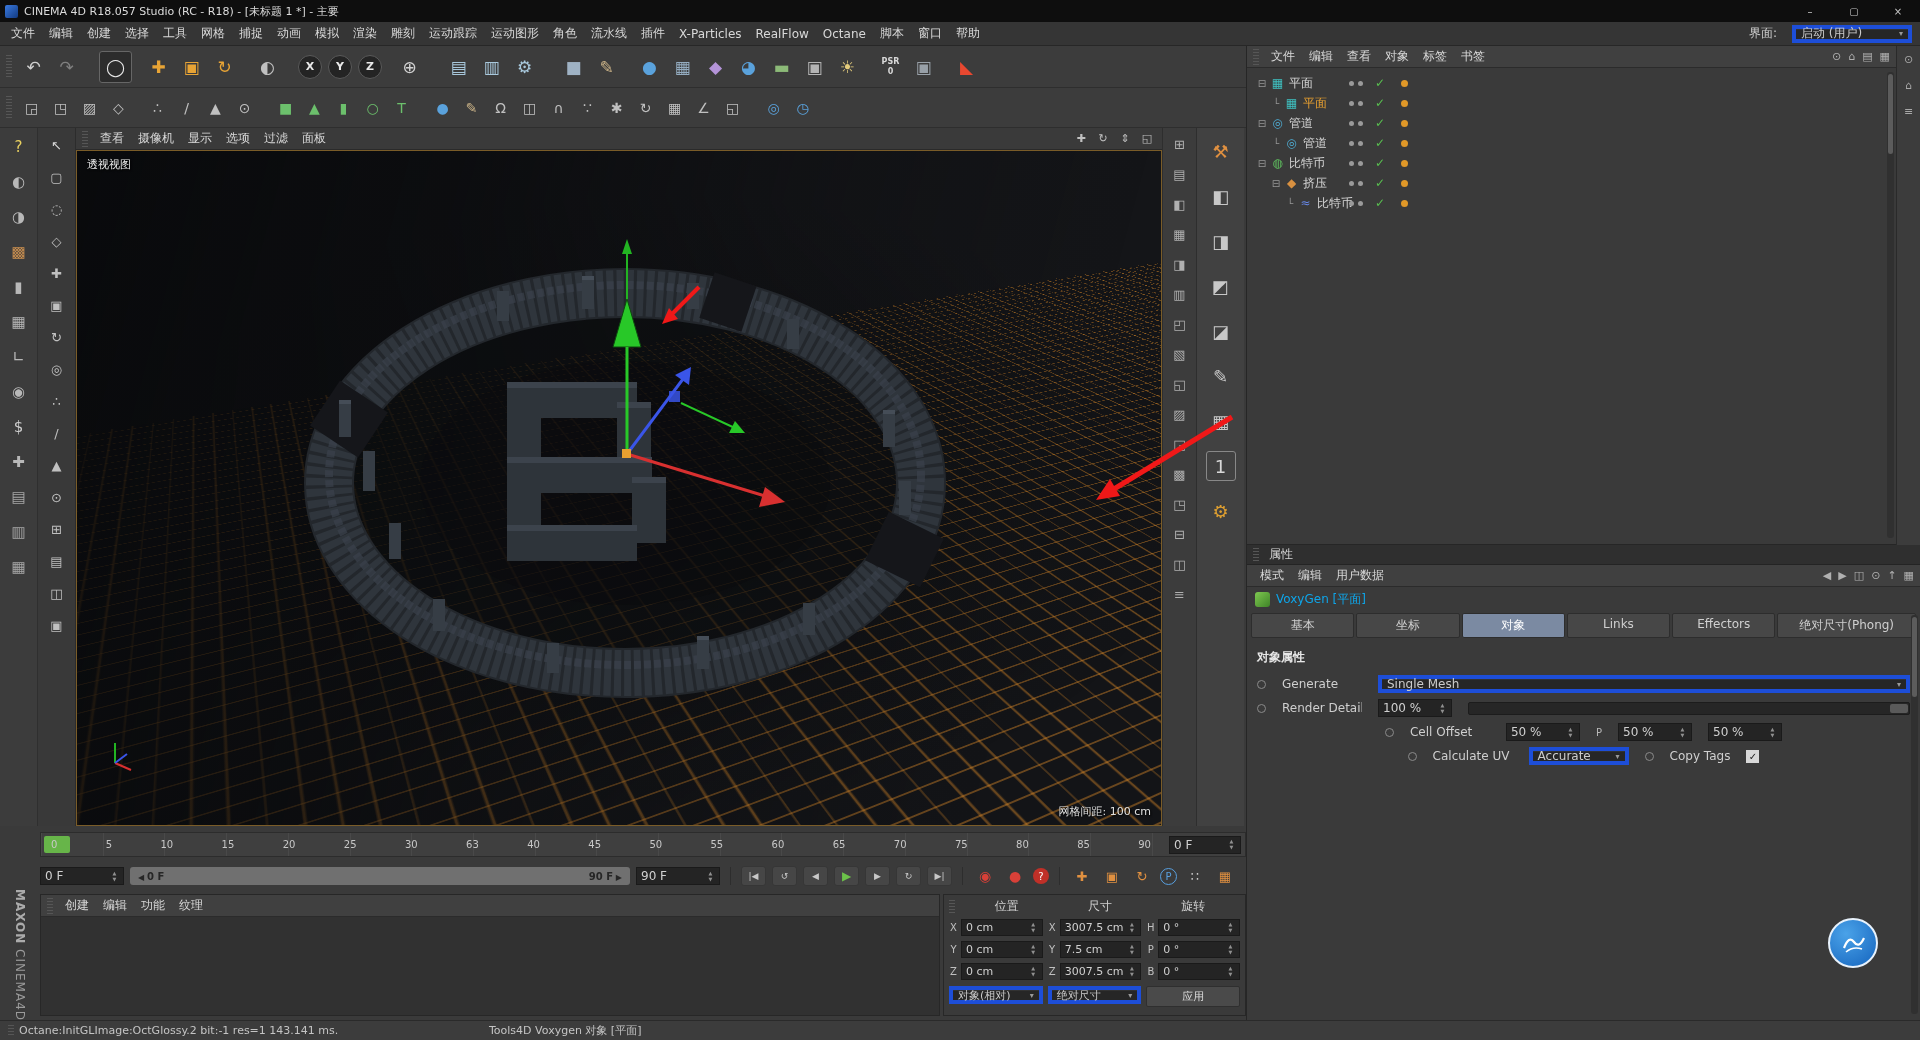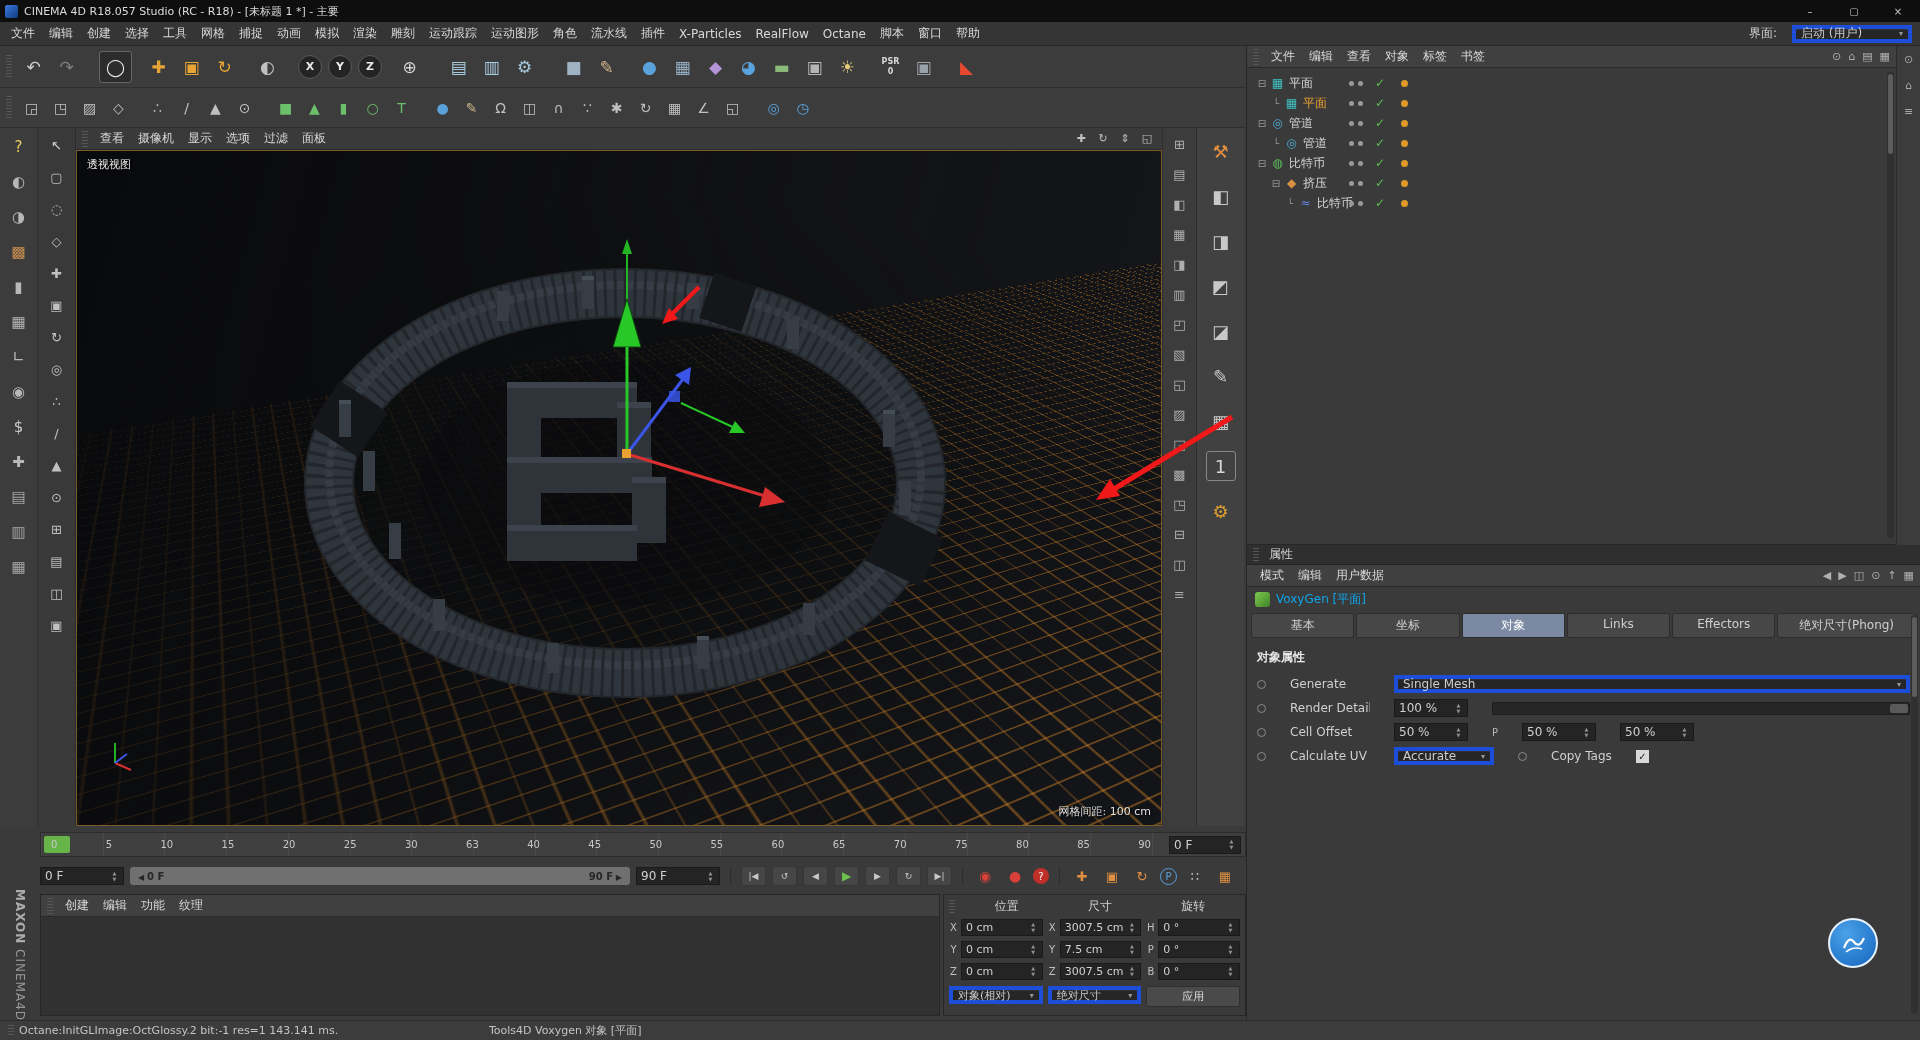--- a/index.html
+++ b/index.html
@@ -76,21 +76,21 @@
   #attr{position:absolute;left:1246px;top:545px;width:674px;height:475px;background:#3a3a3a;border-left:1px solid #262626;}
   .attrtitle{height:20px;background:#2f2f2f;display:flex;align-items:center;gap:5px;padding:0 6px;color:#d8d8d8;border-bottom:1px solid #242424;}
   .attrobj{height:24px;display:flex;align-items:center;padding:0 8px;gap:6px;color:#0ea5e9;}
   .objicon{width:15px;height:15px;background:linear-gradient(135deg,#7ec850,#3f8428);border-radius:3px;flex:none;}
   .atabs{display:flex;padding:2px 4px;gap:2px;}
   .atab{flex:1;background:#474747;border:1px solid #2d2d2d;color:#cfcfcf;text-align:center;padding:3px 0;font-size:12px;border-radius:2px;white-space:nowrap;}
   .atab.active{background:#7b8aa2;color:#fff;}
   .atab.wide{flex:1.35;}
   .attrbody{padding:7px 10px;font-size:12px;color:#cfcfcf;}
   .asection{font-weight:bold;color:#e8e8e8;margin:2px 0 6px;}
-  .arow{display:flex;align-items:center;height:24px;gap:24px;}
+  .arow{display:flex;align-items:center;height:24px;gap:16px;justify-content:center;}
   .acircle{width:9px;height:9px;border:1px solid #8a8a8a;border-radius:50%;flex:none;}
   .alabel{width:80px;flex:none;white-space:nowrap;overflow:hidden;}
   .field{background:#242424;border:1px solid #1a1a1a;height:18px;display:flex;align-items:center;padding:0 4px;color:#d0d0d0;gap:3px;}
   .fval{flex:1;white-space:nowrap;}
   .spin{width:9px;height:16px;display:flex;flex-direction:column;align-items:center;justify-content:center;color:#909090;font-size:5px;line-height:1;gap:1px;flex:none;}
   .spin::before{content:"▲";} .spin::after{content:"▼";}
   .wfield{width:74px;flex:none;}
   .sliderline{flex:1;position:relative;height:16px;}
   .groove{position:absolute;left:0;right:0;top:7px;height:2px;background:#5a5a5a;}
   .handle{position:absolute;top:2px;width:46px;height:13px;background:#8f8f8f;border-radius:3px;}

